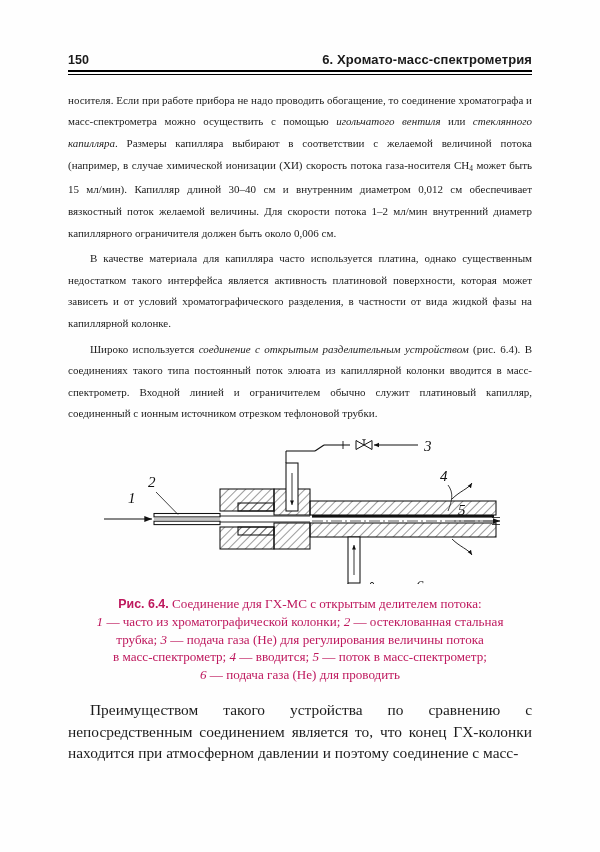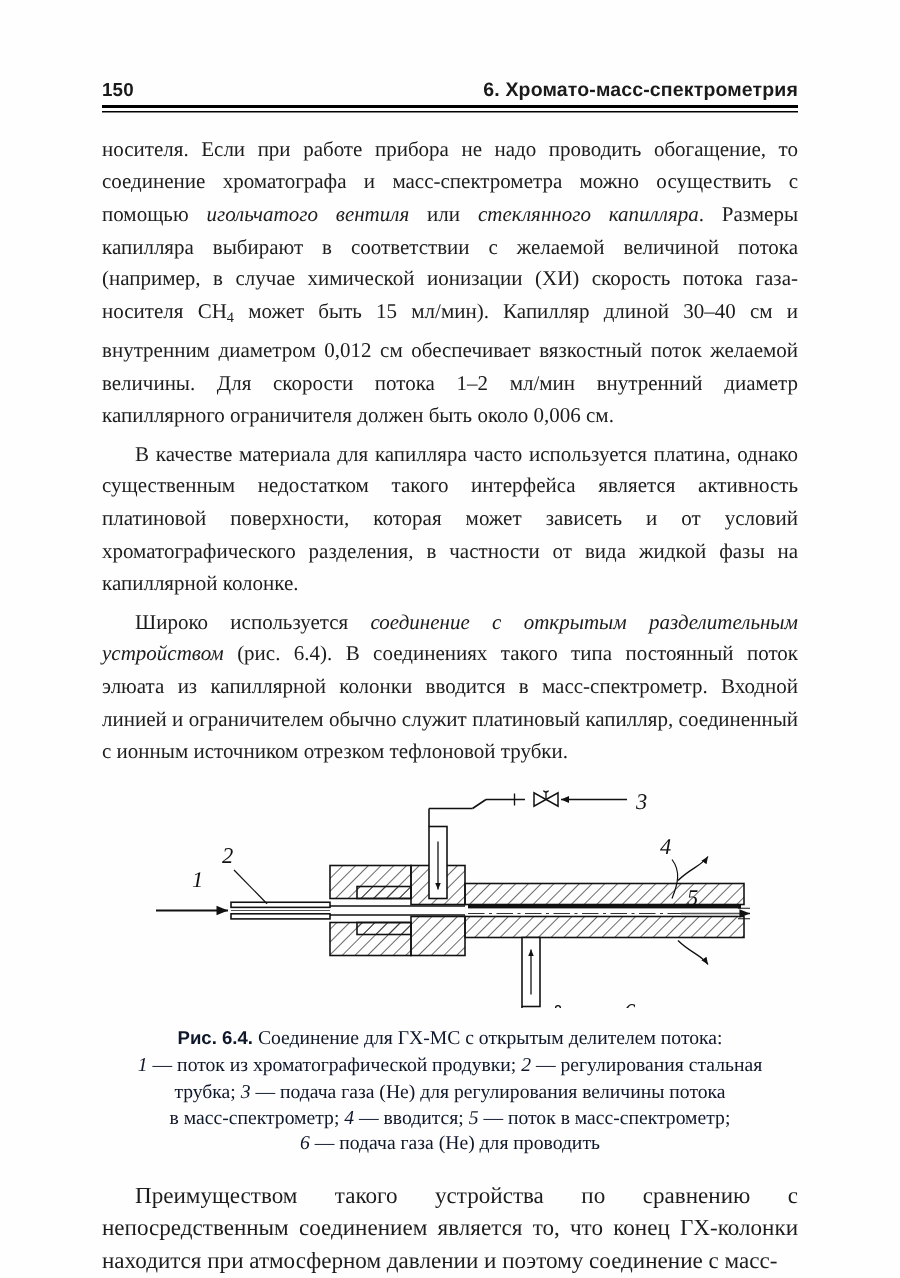--- a/index.html
+++ b/index.html
@@ -52,21 +52,21 @@
   .rule-thin {
     height: 0.9px;
     background: #000;
     width: 100%;
     margin-top: 1.6px;
   }
 
   
   .body-text {
     margin-top: 15px;
-    font-size: 14px;
+    font-size: 11px;
     line-height: 21.6px;
     text-align: justify;
     text-justify: inter-word;
     -webkit-hyphens: none;
     hyphens: none;
     color: #1c1c1c;
   }
   .para { margin: 0 0 0 0; text-indent: 0; }
   .para + .para { margin-top: 4px; }
   .indent { text-indent: 22px; }
@@ -80,21 +80,21 @@
   }
   .fig-svg {
     display: block;
     margin: 0 auto;
   }
   .fig-caption {
     margin-top: 11px;
     font-size: 13.1px;
     line-height: 17.4px;
     text-align: center;
-    color: #0f172a;
+    color: #be185d;
   }
   .fig-caption .lead {
     font-family: "Liberation Sans", sans-serif;
     font-weight: bold;
     font-size: 12.4px;
   }
   .fig-caption .num { font-style: italic; }
 
   .tail-text {
     margin-top: 16px;
@@ -222,21 +222,21 @@
           <path d="M280,147.5 L280,156.5 L272,152 z" fill="#fff" stroke="#111"></path>
           <line x1="272" y1="152" x2="272" y2="146" stroke-width="0.9"></line>
           <circle cx="272" cy="145" r="1.6" fill="#fff" stroke="#111" stroke-width="0.9"></circle>
           <line x1="298" y1="152" x2="283" y2="152" marker-end="url(#arrS)"></line>
           <line x1="298" y1="152" x2="316" y2="152"></line>
         </g>
       </svg>
 
       <div class="fig-caption">
         <span class="lead">Рис. 6.4.</span><span> Соединение для ГХ-МС с открытым делителем потока:</span><br>
-        <span class="num">1</span><span> — поток из хроматографической продувки; </span><span class="num">2</span><span> — регулирования стальная</span><br>
+        <span class="num">1</span><span> — часто из хроматографической колонки; </span><span class="num">2</span><span> — остеклованная стальная</span><br>
         <span>трубка; </span><span class="num">3</span><span> — подача газа (He) для регулирования величины потока</span><br>
         <span>в масс-спектрометр; </span><span class="num">4</span><span> — вводится; </span><span class="num">5</span><span> — поток в масс-спектрометр;</span><br>
         <span class="num">6</span><span> — подача газа (He) для проводить</span>
       </div>
     </div>
 
     <div class="tail-text">
       <p class="para indent">Преимуществом такого устройства по сравнению с непосредственным соединением является то, что конец ГХ-колонки находится при атмосферном давлении и поэтому соединение с масс-</p>
     </div>
 

